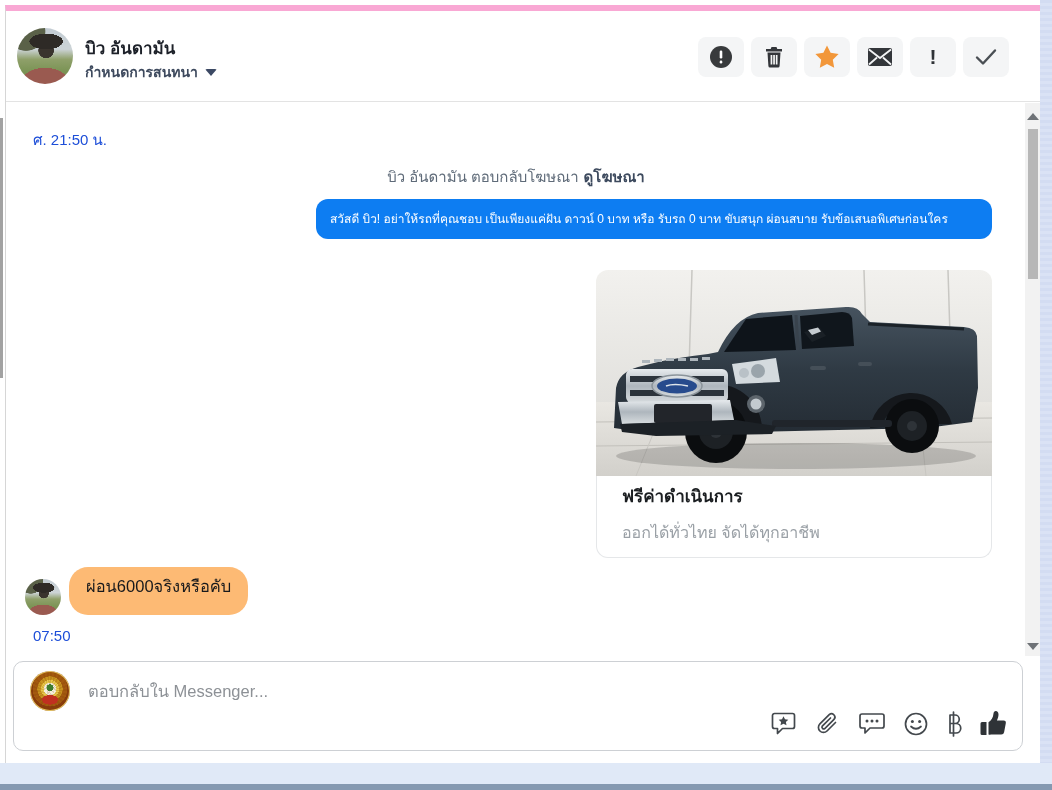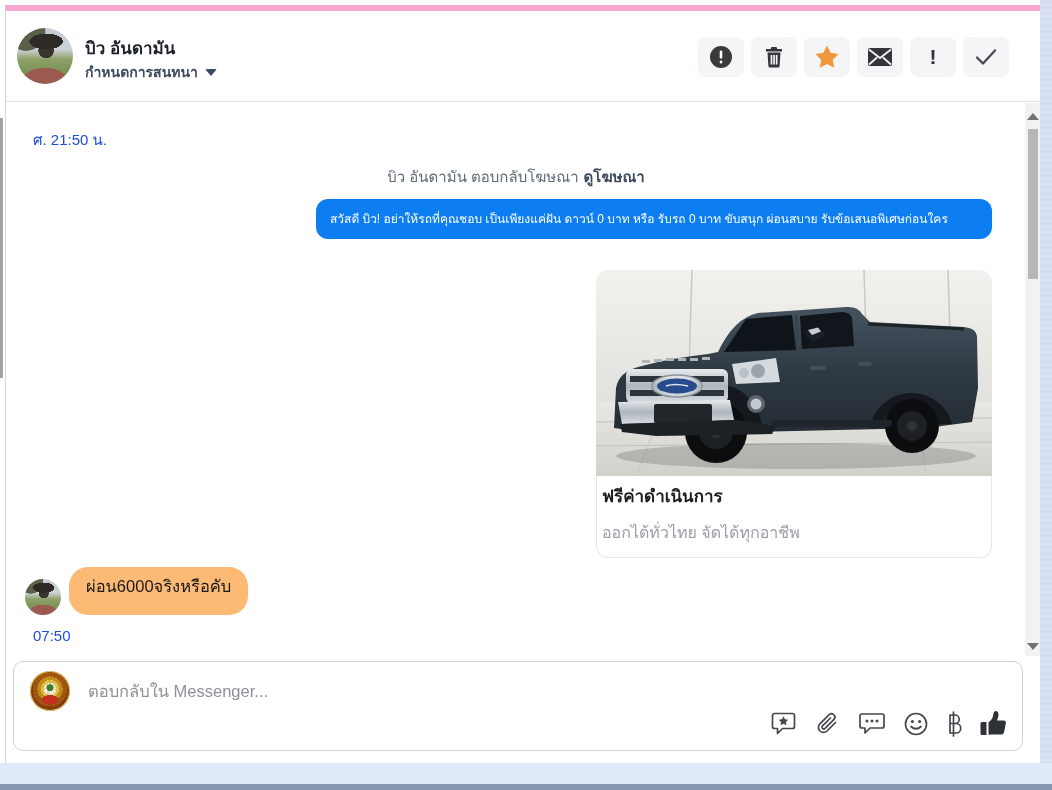--- a/index.html
+++ b/index.html
@@ -44,21 +44,21 @@
   .chat { position:absolute; left:1px; top:92px; width:1018px; height:553px; background:#fff; }
   .center-line { position:absolute; left:0; width:100%; text-align:left; color:#1d4ed8; font-size:15px;margin-left:26px; }
   .sys-line { position:absolute; left:0; width:100%; text-align:center; color:#5f6b79; font-size:15px; }
   .sys-link { font-weight:bold; color:#3d4a5e; margin-left:5px; cursor:pointer; }
 
   .bubble-out { position:absolute; left:309px; top:96px; width:676px; background:#0d7df2;
     border-radius:12px; padding:7px 14px; color:#fff; font-size:12px; font-weight:normal; line-height:26px; }
 
   .card { position:absolute; left:589px; top:167px; width:396px; border-radius:12px; background:#fff; }
   .card-img { display:block; width:396px; height:206px; border-radius:12px 12px 0 0; overflow:hidden; }
-  .card-cap { border:1px solid #e5e7e9; border-top:none; border-radius:0 0 12px 12px; padding:9px 5px 13px; }
+  .card-cap { border:1px solid #e5e7e9; border-top:none; border-radius:0 0 12px 12px; padding:9px 25px 13px; }
   .card-title { font-size:17px; font-weight:bold; color:#1b1e21; line-height:23px; }
   .card-sub { font-size:16px; color:#9aa0a6; line-height:22px; margin-top:14px; }
 
   .in-row { position:absolute; left:18px; top:464px; display:flex; align-items:flex-end; gap:8px; }
   .in-avatar { width:36px; height:36px; flex:0 0 36px; }
   .bubble-in { background:#fdba74; border-radius:19px; padding:0 17px; height:48px; line-height:38px;
     font-size:16.5px; color:#17191c; white-space:nowrap; }
 
   
   .sb { position:absolute; left:1019px; top:92px; width:16px; height:553px; background:#f2f2f2; }

